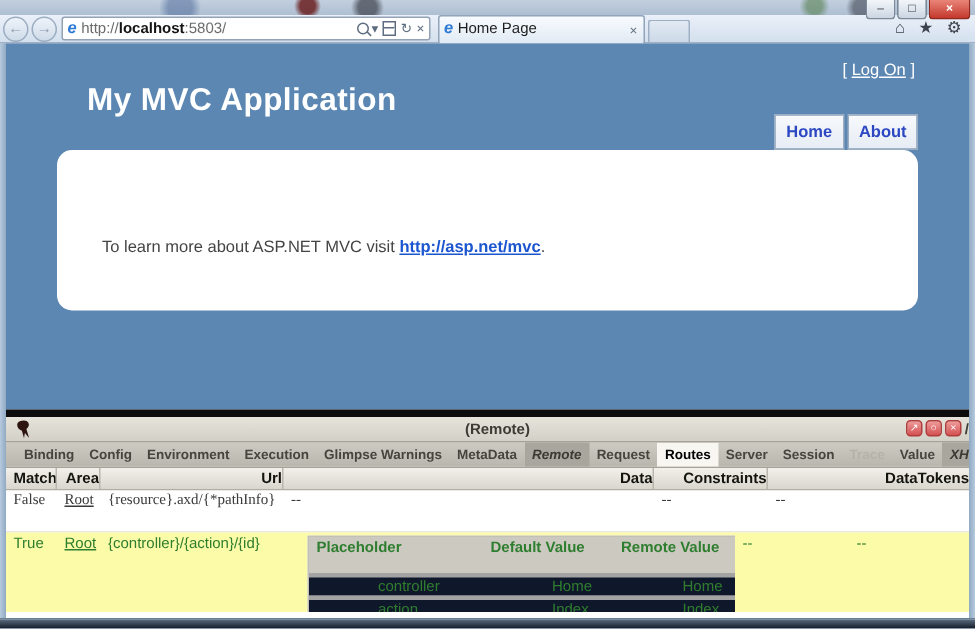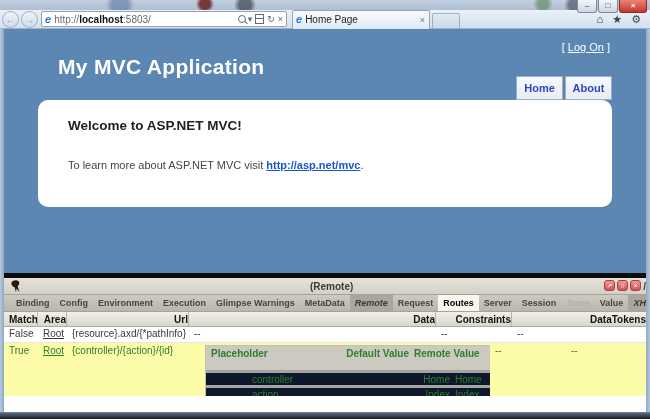--- a/index.html
+++ b/index.html
@@ -91,30 +91,30 @@
   .gtab.remote{background:#a9a69e;font-style:italic;color:#3a3a32;}
   .gtab.active{background:#f7f6f1;color:#000;}
   .gtab.disabled{color:#b5b2aa;}
 
   .g-thead{display:flex;height:15px;line-height:15px;background:linear-gradient(#f2f0ea,#d9d6ce);
     border-bottom:1px solid #b0ada5;box-sizing:border-box;font-weight:bold;color:#14140f;text-align:right;}
   .g-thead .cell{border-right:1px solid #b9b6ae;}
   .g-thead .cell:last-child{border-right:none;}
   .cell{padding-left:5px;box-sizing:border-box;white-space:nowrap;overflow:hidden;flex:0 0 auto;}
   .c1{width:34px;}.c2{width:29px;}.c3{width:122px;}.c4{width:247px;}.c5{width:76px;}.c6{flex:1;}
-  .g-row1{display:flex;height:16px;line-height:13px;color:#3a3a3a;border-bottom:1px solid #e9e7e1;
-    box-sizing:border-box;background:#fff;}
+  .g-row1{display:flex;height:28px;line-height:13px;color:#3a3a3a;border-bottom:1px solid #e9e7e1;
+    box-sizing:border-box;background:#fff;font-family:Liberation Serif, serif;}
   .g-row2{display:flex;height:53px;background:#fbfba8;color:#2f7e2f;line-height:13px;}
   .g-row2 .cell{padding-top:1px;}
   .c4b{width:301px;}
   .root-link,.opt-link{text-decoration:underline;cursor:pointer;}
   .route-data{margin:1px 0 0 11px;width:288px;border:1px solid #c2bfb7;background:#fff;box-sizing:border-box;}
   .rd-head{display:flex;height:24px;line-height:14px;background:#ccc9c1;font-weight:bold;color:#2f7e2f;}
   .rd-row{display:flex;height:12px;line-height:12px;border-top:3px solid #a3a3a3;color:#2f7e2f;background:#0f172a;padding-left:41px;}
-  .rc1{width:116px;}.rc2{width:87px;text-align:right;}.rc3{flex:1;}
+  .rc1{width:116px;}.rc2{width:87px;}.rc3{flex:1;}
   .g-filler{height:18px;background:#fff;}
 </style>
 </head>
 <body>
 
 <div id="window">
 
   <div class="aero-top"></div>
   <div class="win-controls">
     <div class="win-btn">–</div>
@@ -163,21 +163,20 @@
       <span class="u">Log On</span>
       <span>]</span>
     </div>
 
     <div class="mvc-menu">
       <div class="mvc-menu-btn">Home</div>
       <div class="mvc-menu-btn">About</div>
     </div>
 
     <div class="content-box">
-      <div class="welcome-heading">Welcome to ASP.NET MVC!</div>
       <div class="welcome-text">
         <span>To learn more about ASP.NET MVC visit </span><a>http://asp.net/mvc</a><span>.</span>
       </div>
     </div>
 
     <div class="glimpse">
       <div class="g-black"></div>
 
       <div class="g-header">
         <svg class="g-logo" width="12" height="13" viewBox="0 0 12 13">

